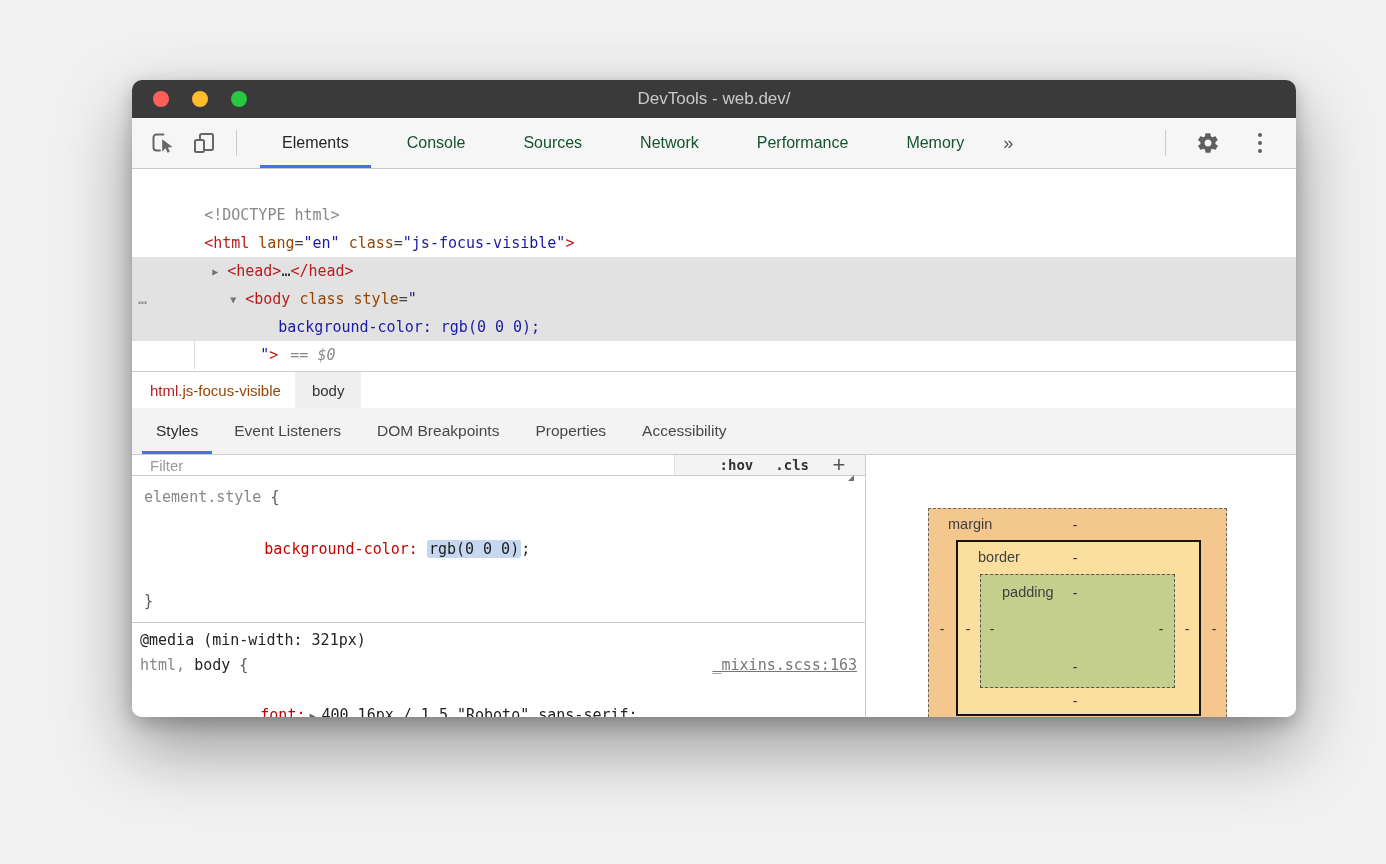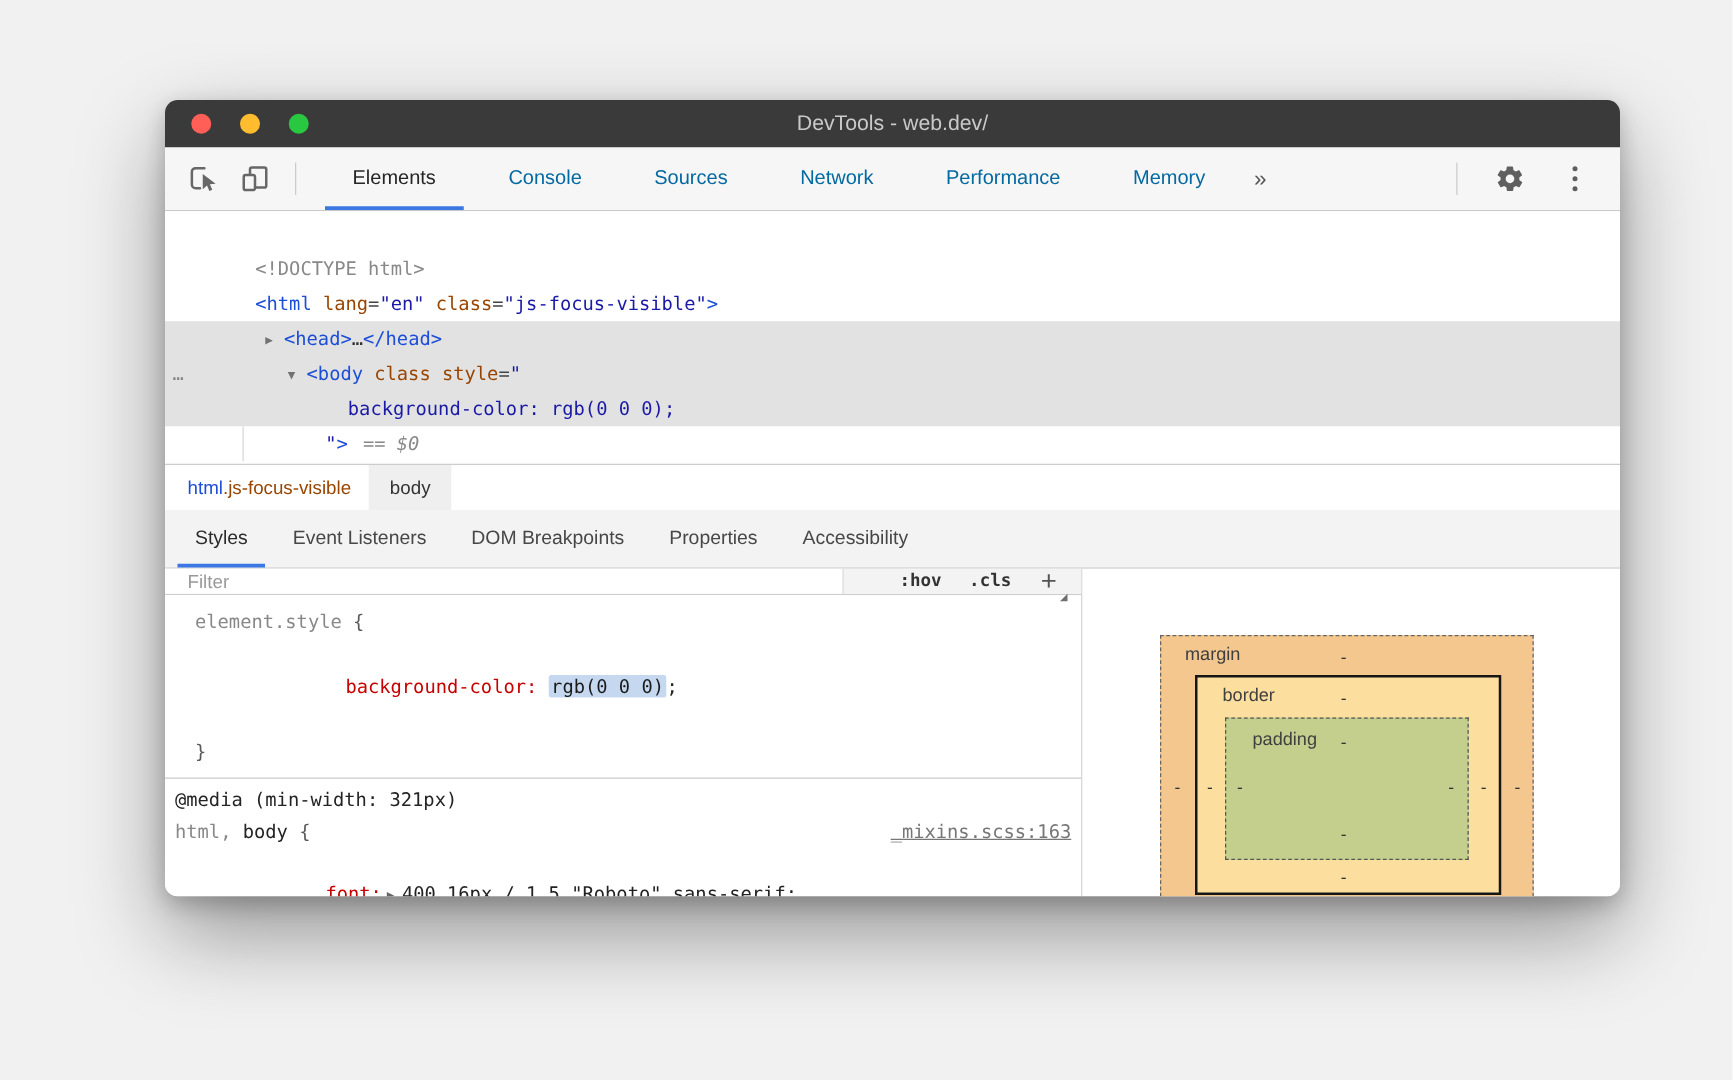--- a/index.html
+++ b/index.html
@@ -17,34 +17,34 @@
   .light { width:16px; height:16px; border-radius:50%; }
   .title { color:#c9c9c9; font-size:17px; }
 
   
   .toolbar { position:absolute; top:38px; left:0; right:0; height:50px; background:#f6f6f6;
              border-bottom:1px solid #c9c9c9; display:flex; align-items:stretch; }
   .tb-left { display:flex; align-items:center; padding-left:16px; gap:14px; }
   .tb-iconbtn { width:28px; height:28px; display:flex; align-items:center; justify-content:center; }
   .vdiv { width:1px; height:26px; background:#ccc; align-self:center; margin:0 4px; }
   .tabs { display:flex; align-items:stretch; margin-left:12px;text-align:center; }
-  .tab { position:relative; display:flex; align-items:center; padding:0 29px; font-size:16px; color:#0369a1; }
+  .tab { position:relative; display:flex; align-items:center; padding:0 29px; font-size:16px; color:#14532d; }
   .tab.active { color:#262626; }
   .tab .underline { position:absolute; left:7px; right:7px; bottom:0; height:3px; }
   .chev { display:flex; align-items:center; padding:0 10px; font-size:18px; color:#555; }
   .tb-right { margin-left:auto; display:flex; align-items:center; gap:24px; padding-right:22px; }
   .kebab { display:flex; flex-direction:column; gap:4px; }
   .kebab i { width:4px; height:4px; border-radius:50%; background:#5f5f5f; }
 
   
   .dom { position:absolute; top:89px; left:0; right:0; height:202px; background:#fff;
          padding-top:4px; font-family:"DejaVu Sans Mono","Liberation Mono",monospace; font-size:15px; }
   .drow { height:28px; line-height:28px; white-space:pre; }
   .sel { background:#e2e2e2; }
-  .c-tag { color:#1d4ed8; }
+  .c-tag { color:#b91c1c; }
   .c-attr { color:#994500; }
   .c-val { color:#1a1aa6; }
   .c-gray { color:#888; }
   .c-dark { color:#303030; }
   .c-eq { color:#444; }
   .tarrow { display:inline-block; width:15px; font-size:10px; color:#727272; vertical-align:1px; }
   .ml { margin-left:9px; }
   .flag { color:#888; font-style:italic; margin-left:12px; }
   .gutter-dots { position:absolute; left:6px; color:#888; }
   .guide { position:absolute; left:62px; top:0; bottom:0; width:1px; background:#d8d8d8; }
@@ -74,21 +74,21 @@
   .filterinput::placeholder { color:#9a9a9a; }
   .filterbtns { width:172px; background:#f3f3f3; border-left:1px solid #ddd; display:flex;
                 align-items:center; justify-content:flex-end; gap:22px; padding-right:18px; }
   .toggle { font-family:"DejaVu Sans Mono","Liberation Mono",monospace; font-size:14px; color:#333; font-weight:bold; }
   .plusbtn { position:relative; font-size:22px; color:#555; line-height:20px; width:16px; text-align:center; }
   .plusbtn::after { content:""; position:absolute; right:-7px; bottom:-6px;
                     border-left:6px solid transparent; border-bottom:6px solid #707070; }
 
   .rule { border-bottom:1px solid #ccc; font-family:"DejaVu Sans Mono","Liberation Mono",monospace;
           font-size:15px; color:#222; }
-  .rule1 { padding:8px 16px; }
+  .rule1 { padding:8px 4px; }
   .rule2 { padding:5px 0; }
   .rline { padding-left:8px; line-height:26px; white-space:pre; }
   .rline2 { line-height:25px; }
   .indent { padding-left:38px; }
   .flexline { display:flex; white-space:pre; }
   .c-sel { color:#888; }
   .c-brace { color:#5a5a5a; }
   .c-prop { color:#c80000; }
   .c-media { color:#242424; }
   .c-link { color:#777; text-decoration:underline; margin-left:auto; margin-right:8px; }

